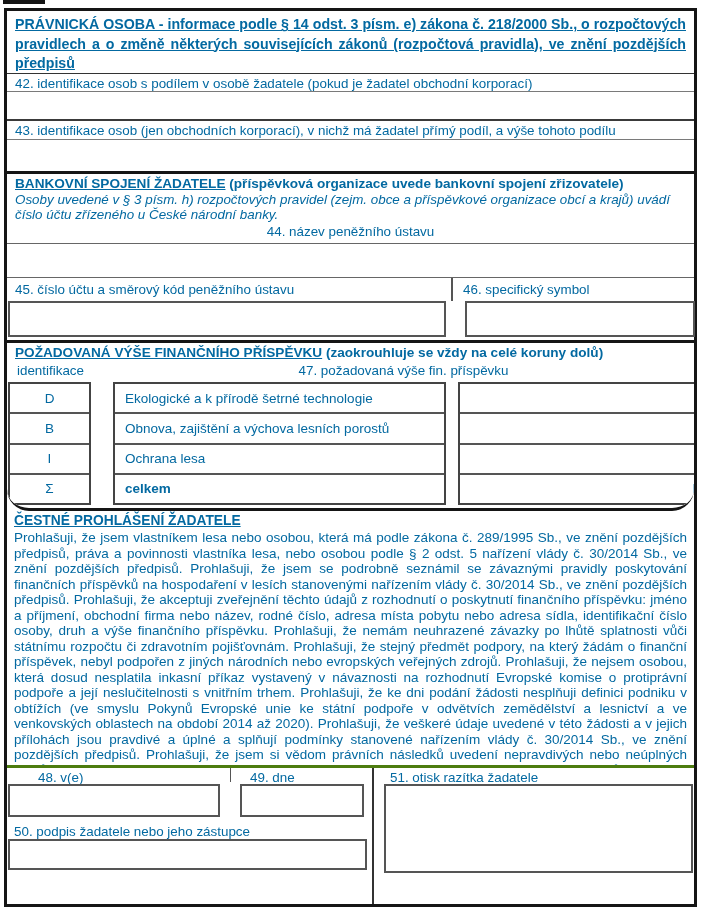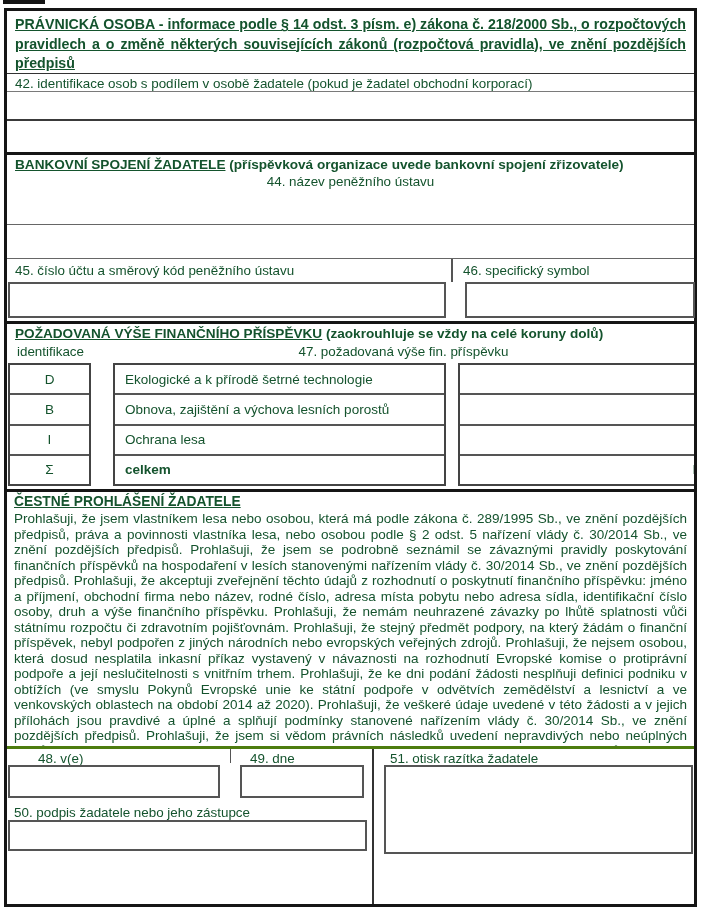--- a/index.html
+++ b/index.html
@@ -1,16 +1,16 @@
 <!DOCTYPE html>
 <html><head>
 <meta charset="utf-8">
 <style>
   html,body{margin:0;padding:0;background:#fff;}
-  .page{position:relative;width:703px;height:920px;background:#fff;color:#14532d;
+  .page{position:relative;width:703px;height:920px;background:#fff;color:#0369a1;
         font-family:"Liberation Sans",sans-serif;overflow:hidden;}
   .artifact{position:absolute;left:3px;top:0;width:42px;height:4px;background:#151515;}
   .frame{position:absolute;left:4px;top:8px;width:693px;height:899px;
          border:3px solid #151515;box-sizing:border-box;display:flex;flex-direction:column;background:#fff;}
   .sec{box-sizing:border-box;flex:none;}
   
   .sec-title{height:63px;padding:4px 8px 0;font-size:14.2px;font-weight:bold;
              line-height:19.5px;text-align:justify;border-bottom:1px solid #333;overflow:hidden;}
   .sec-title span{text-decoration:underline;}
   
@@ -27,21 +27,21 @@
   .f44{line-height:16px;margin-top:1px;text-align:center;}
   .blank44{height:34px;border-bottom:1px solid #666;}
   .row4546{height:23px;display:flex;font-size:13.4px;}
   .c45{width:446px;border-right:2px solid #555;padding:4px 0 0 8px;box-sizing:border-box;}
   .c46{flex:1;padding:4px 0 0 10px;}
   .rowboxes{height:42px;position:relative;border-bottom:3px solid #151515;}
   .ibox{position:absolute;border:2px solid #555;box-sizing:border-box;background:#fff;}
   .box45{left:1px;top:0;width:438px;height:36px;}
   .box46{left:458px;top:0;width:230px;height:36px;}
   
-  .contrib{height:168px;border-bottom:3px solid #151515;overflow:hidden;}
+  .contrib{height:168px;border-bottom:3px solid #151515;overflow:hidden;border-radius:22px;}
   .contrib-h{padding:2px 8px 0;font-size:13.6px;font-weight:bold;height:19px;box-sizing:border-box;}
   .contrib-h .u{text-decoration:underline;}
   .colhead{display:flex;font-size:13.4px;height:20px;}
   .ch-id{width:106px;padding:1px 0 0 10px;box-sizing:border-box;}
   .ch-sub{width:345px;text-align:center;padding-top:1px;}
   .ch-amt{flex:1;text-align:center;padding-top:1px;}
   .tablearea{position:relative;height:123px;}
   .col{position:absolute;top:0;height:123px;border:2px solid #444;box-sizing:border-box;
        display:flex;flex-direction:column;background:#fff;}
   .col-id{left:1px;width:83px;}
@@ -79,24 +79,26 @@
 
   <div class="frame">
 
     <div class="sec sec-title">
       <span>PRÁVNICKÁ OSOBA - informace podle § 14 odst. 3 písm. e) zákona č. 218/2000 Sb., o rozpočtových pravidlech a o změně některých souvisejících zákonů (rozpočtová pravidla), ve znění pozdějších předpisů</span>
     </div>
 
     <div class="sec label-row f42">42. identifikace osob s podílem v osobě žadatele (pokud je žadatel obchodní korporací)</div>
     <div class="sec blank42"></div>
 
+    <div class="sec label-row f43">43. identifikace osob (jen obchodních korporací), v nichž má žadatel přímý podíl, a výše tohoto podílu</div>
     <div class="sec blank43"></div>
 
     <div class="sec bank">
       <div class="bank-h"><span class="u">BANKOVNÍ SPOJENÍ ŽADATELE</span><span> (příspěvková organizace uvede bankovní spojení zřizovatele)</span></div>
+      <div class="bank-note">Osoby uvedené v § 3 písm. h) rozpočtových pravidel (zejm. obce a příspěvkové organizace obcí a krajů) uvádí číslo účtu zřízeného u České národní banky.</div>
       <div class="f44">44. název peněžního ústavu</div>
     </div>
     <div class="sec blank44"></div>
 
     <div class="sec row4546">
       <div class="c45">45. číslo účtu a směrový kód peněžního ústavu</div>
       <div class="c46">46. specifický symbol</div>
     </div>
 
     <div class="sec rowboxes">

